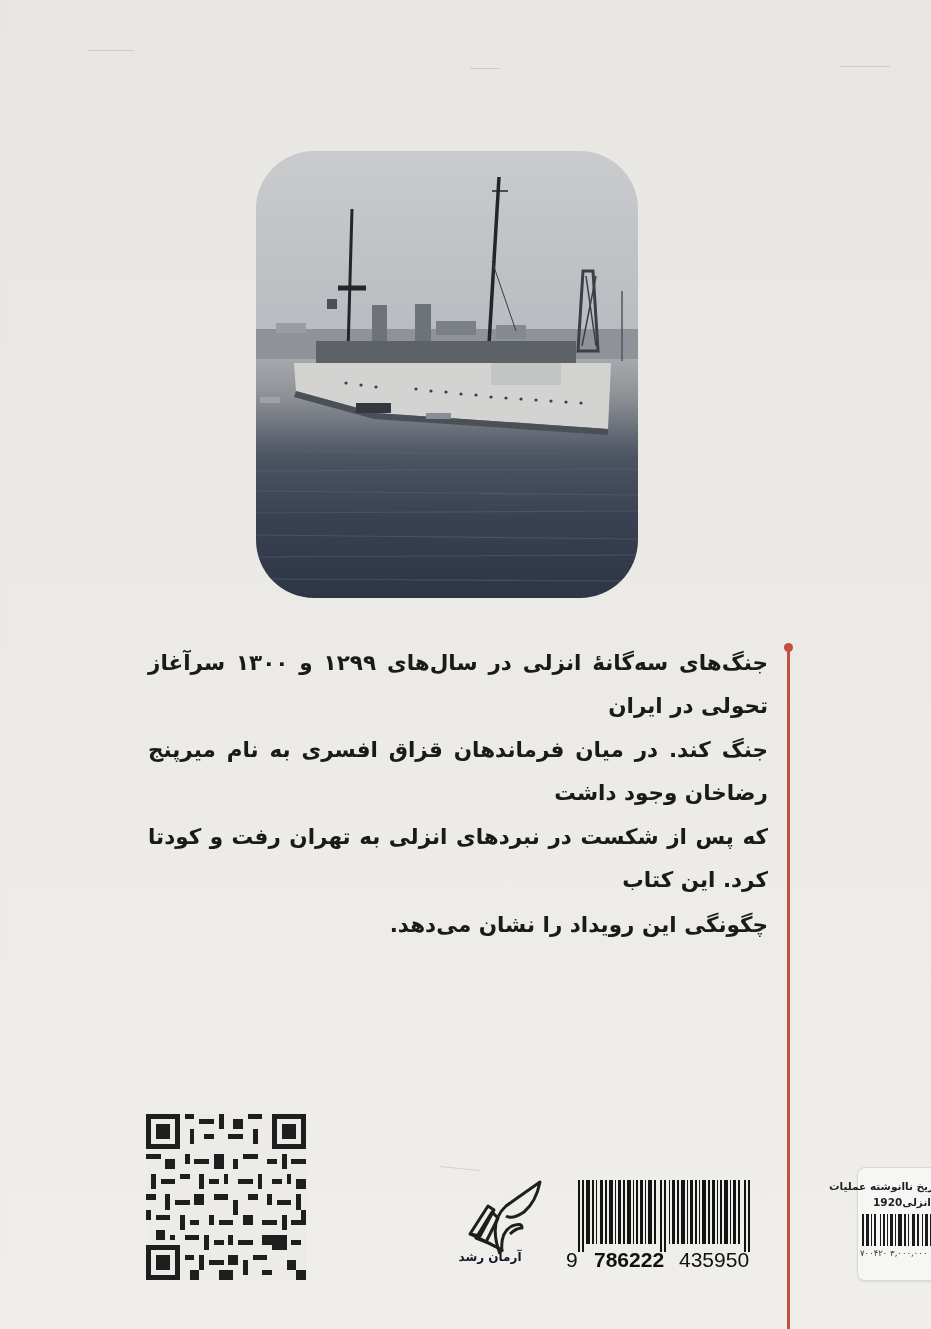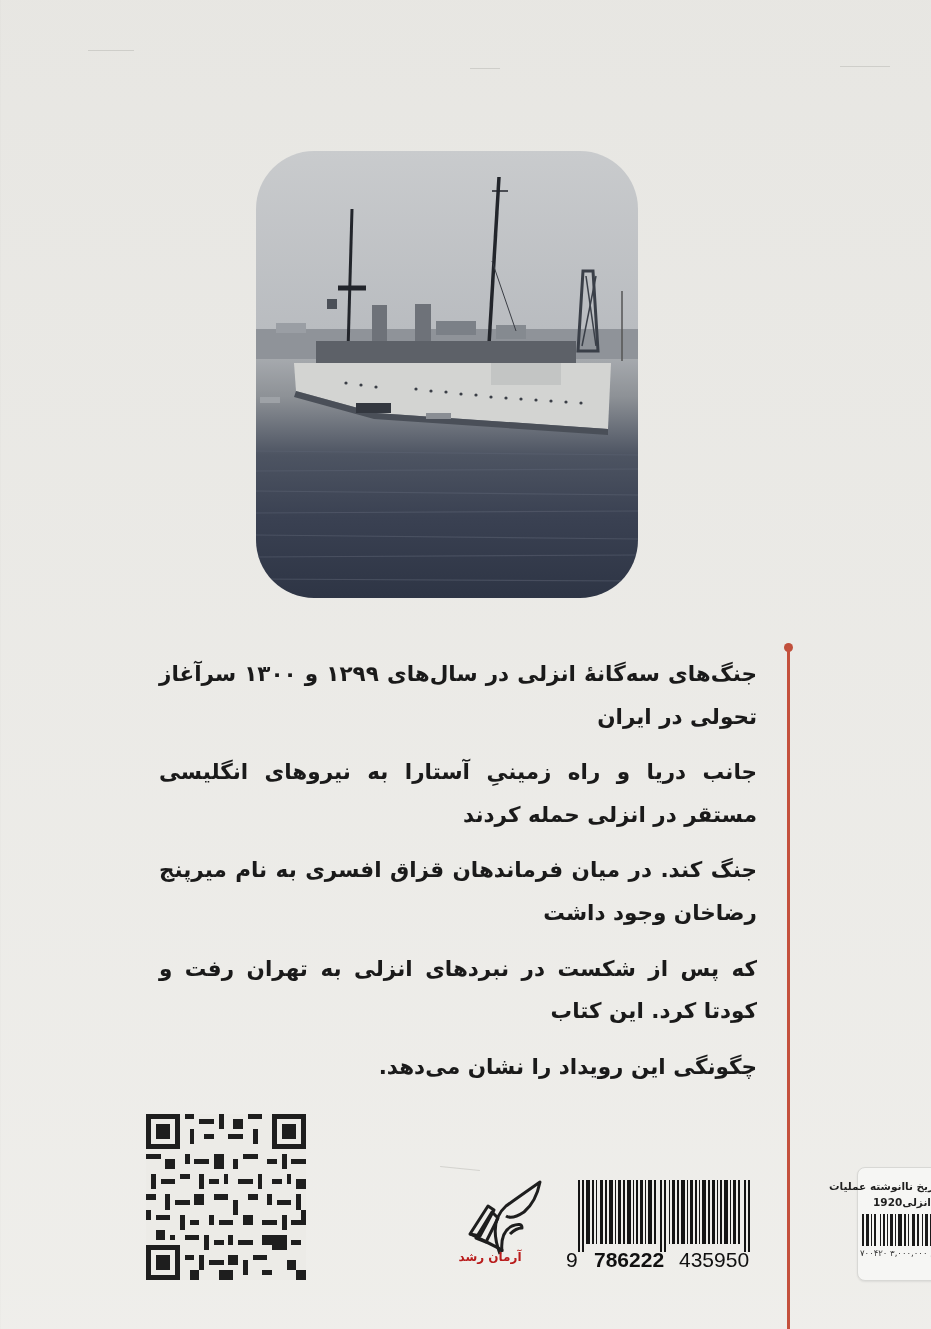--- a/index.html
+++ b/index.html
@@ -22,32 +22,32 @@
     position:absolute; left:787px; top:646px; width:3px; height:683px; background:#c4513d;
   }
   .redline-dot {
     position:absolute; left:784px; top:643px; width:9px; height:9px; border-radius:50%; background:#c0503c;
   }
   .blurb {
     position:absolute; left:146px; top:640px; width:624px;
     direction:rtl; text-align:justify; text-align-last:right;
     font-size:21.5px; line-height:42.6px; font-weight:bold; color:#1a1a1a;
   }
-  .blurb p { margin:13px; }
+  .blurb p { margin:2px; }
   .qr {
     position:absolute; left:146px; top:1114px; width:160px; height:166px;
     background:#202020;
   }
   .qr svg { width:100%; height:100%; display:block; }
   .logo {
     position:absolute; left:466px; top:1176px; width:76px; height:80px;
   }
   .publisher-name {
     position:absolute; left:440px; top:1250px; width:100px;
-    direction:rtl; text-align:center; font-size:12px; font-weight:bold; color:#b91c1c;
+    direction:rtl; text-align:center; font-size:12px; font-weight:bold; color:#0f172a;
   }
   .barcode {
     position:absolute; left:578px; top:1180px; width:172px; height:72px;
   }
   .isbn-prefix { position:absolute; left:566px; top:1248px; font-family:"Liberation Sans", sans-serif; font-size:21px; color:#111; }
   .isbn-a { position:absolute; left:594px; top:1248px; font-family:"Liberation Sans", sans-serif; font-size:21px; color:#111;font-weight:bold; }
   .isbn-b { position:absolute; left:679px; top:1248px; font-family:Liberation Sans, sans-serif; font-size:21px; color:#111; }
   .sticker {
     position:absolute; left:857px; top:1167px; width:90px; height:112px;
     background:#f6f6f4; border:1px solid #d8d8d5; border-radius:8px 0 0 8px;
@@ -132,21 +132,20 @@
       <line x1="0" y1="428" x2="382" y2="430"></line>
     </g>
   </svg>
 </div>
 
 <div class="redline-dot"></div>
 <div class="redline"></div>
 
 <div class="blurb">
   <p>جنگ‌های سه‌گانهٔ انزلی در سال‌های ۱۲۹۹ و ۱۳۰۰ سرآغاز تحولی در ایران</p>
-  <p>جانب دریا و راه زمینیِ آستارا به نیروهای انگلیسی مستقر در انزلی حمله کردند</p>
   <p>جنگ کند. در میان فرماندهان قزاق افسری به نام میرپنج رضاخان وجود داشت</p>
   <p>که پس از شکست در نبردهای انزلی به تهران رفت و کودتا کرد. این کتاب</p>
   <p>چگونگی این رویداد را نشان می‌دهد.</p>
 </div>
 
 <div class="qr">
   <svg viewBox="0 0 33 33" preserveAspectRatio="none" shape-rendering="crispEdges">
     <rect width="33" height="33" fill="#ecebe7"></rect>
     <g fill="#1e1e1e">
 

